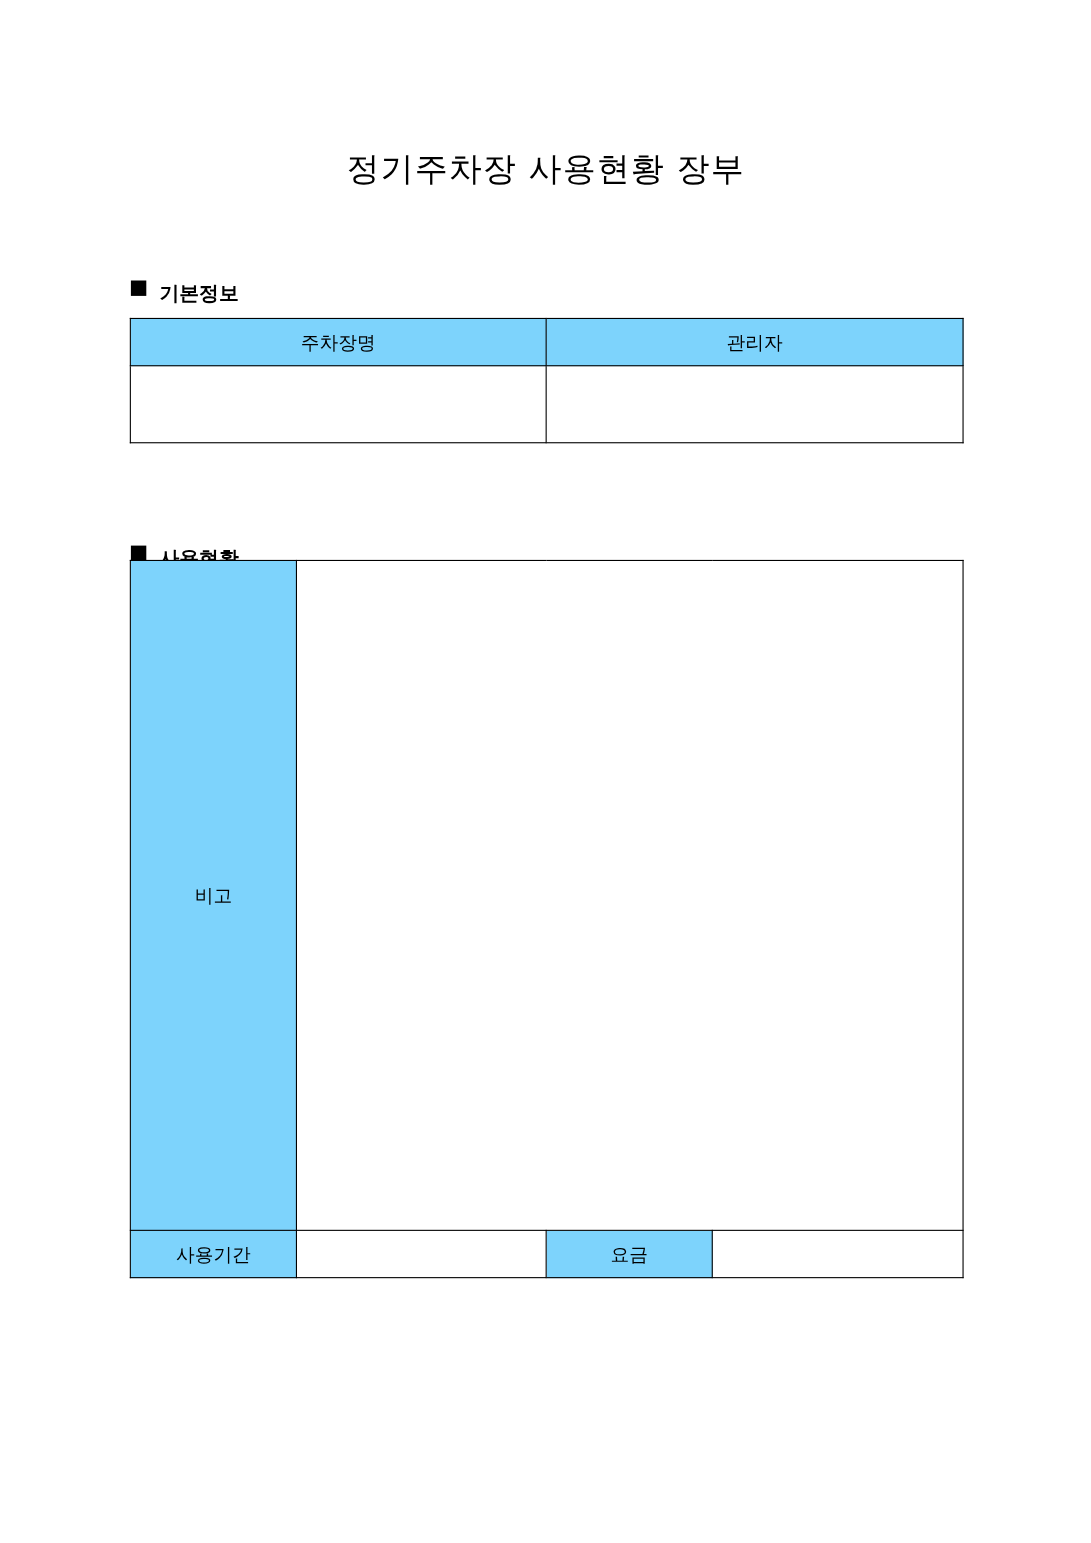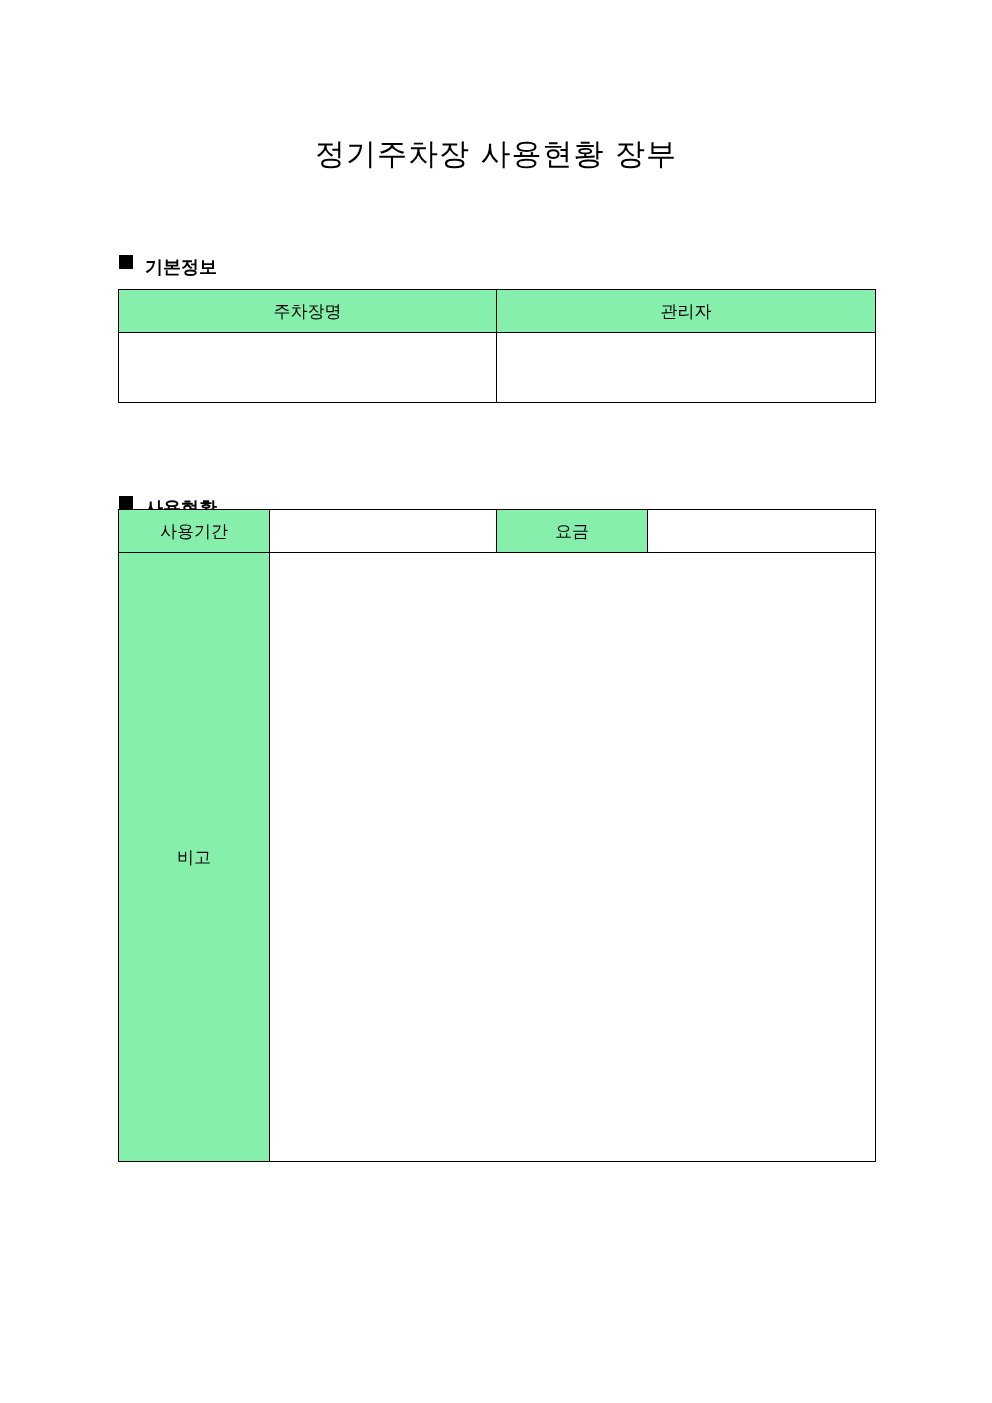--- a/index.html
+++ b/index.html
@@ -2,21 +2,21 @@
 <html><head>
   <meta charset="utf-8">
   <style>
     html, body { margin: 0; padding: 0; background: #ffffff; }
     body { width: 992px; height: 1403px; position: relative; font-family: "DejaVu Sans", "Liberation Sans", sans-serif; color: #000; }
     .title { position: absolute; left: 0; width: 992px; top: 134px; text-align: center; font-size: 30px; font-weight: normal; letter-spacing: 1px; }
     .section-heading { position: absolute; left: 119px; font-size: 18px; font-weight: bold; display: flex; }
     .square { display: inline-block; width: 14px; height: 14px; background: #000; margin-right: 12px; }
     table { position: absolute; left: 118px; border-collapse: collapse; table-layout: fixed; }
     td { border: 1px solid #000; padding: 0; text-align: center; vertical-align: middle; font-size: 17px; }
-    .head { background: #86efac; margin-left: 32px; }
+    .head { background: #7dd3fc; margin-left: 32px; }
     .val { background: #ffffff; }
     .field { width: 100%; height: 100%; border: none; outline: none; background: transparent; box-sizing: border-box; font-size: 16px; font-family: "DejaVu Sans", sans-serif; padding: 0 6px; }
     textarea.field { resize: none; padding: 8px; }
   </style>
 </head>
 <body>
 
 <div class="title">정기주차장 사용현황 장부</div>
 
 <div class="section-heading" style="top:255px;">
@@ -51,30 +51,30 @@
 </div>
 
 <table style="top:509px; width:757px;">
   <colgroup>
     <col style="width:151px">
       <col style="width:227px">
       <col style="width:151px">
       <col style="width:228px">
   </colgroup>
   <tbody>
+  <tr style="height:609px;">
+    <td class="head">비고</td>
+    <td class="val" colspan="3">
+      <textarea class="field" style=""></textarea>
+    </td>
+  </tr>
   <tr style="height:43px;">
     <td class="head">사용기간</td>
     <td class="val">
       <input class="field" value="" style="">
     </td>
     <td class="head">요금</td>
     <td class="val">
       <input class="field" value="" style="">
     </td>
   </tr>
-  <tr style="height:609px;">
-    <td class="head">비고</td>
-    <td class="val" colspan="3">
-      <textarea class="field" style=""></textarea>
-    </td>
-  </tr>
 </tbody>
   </table>
 
 </body></html>

